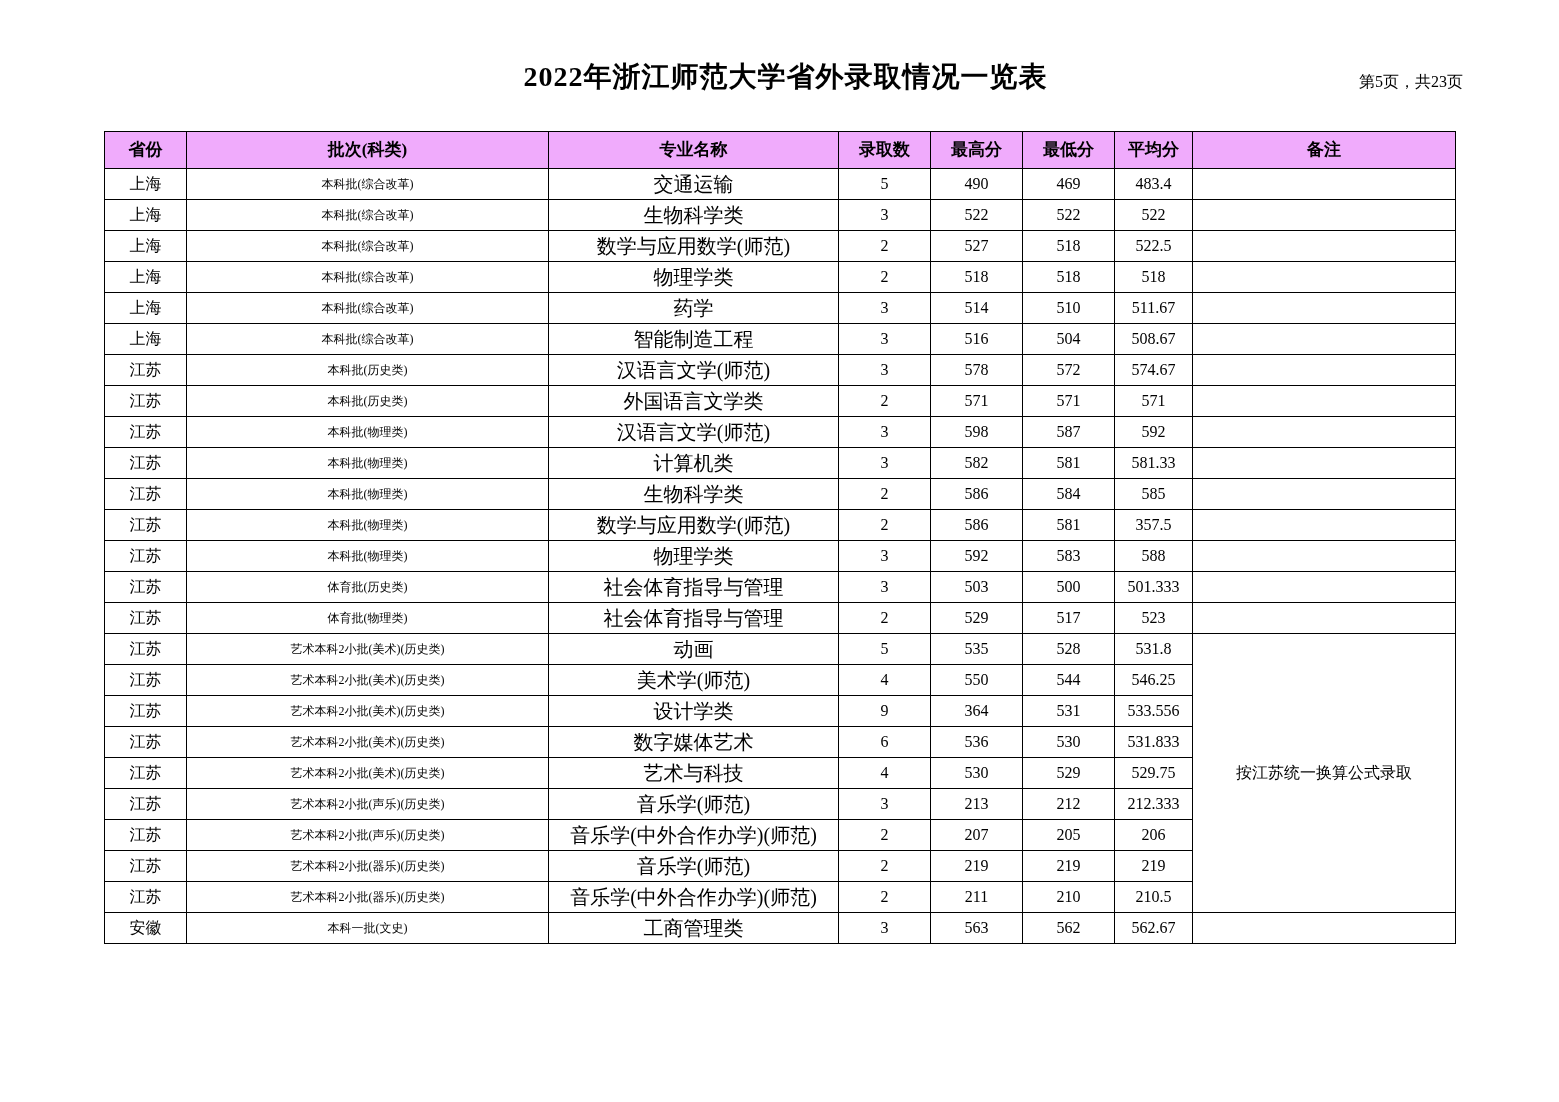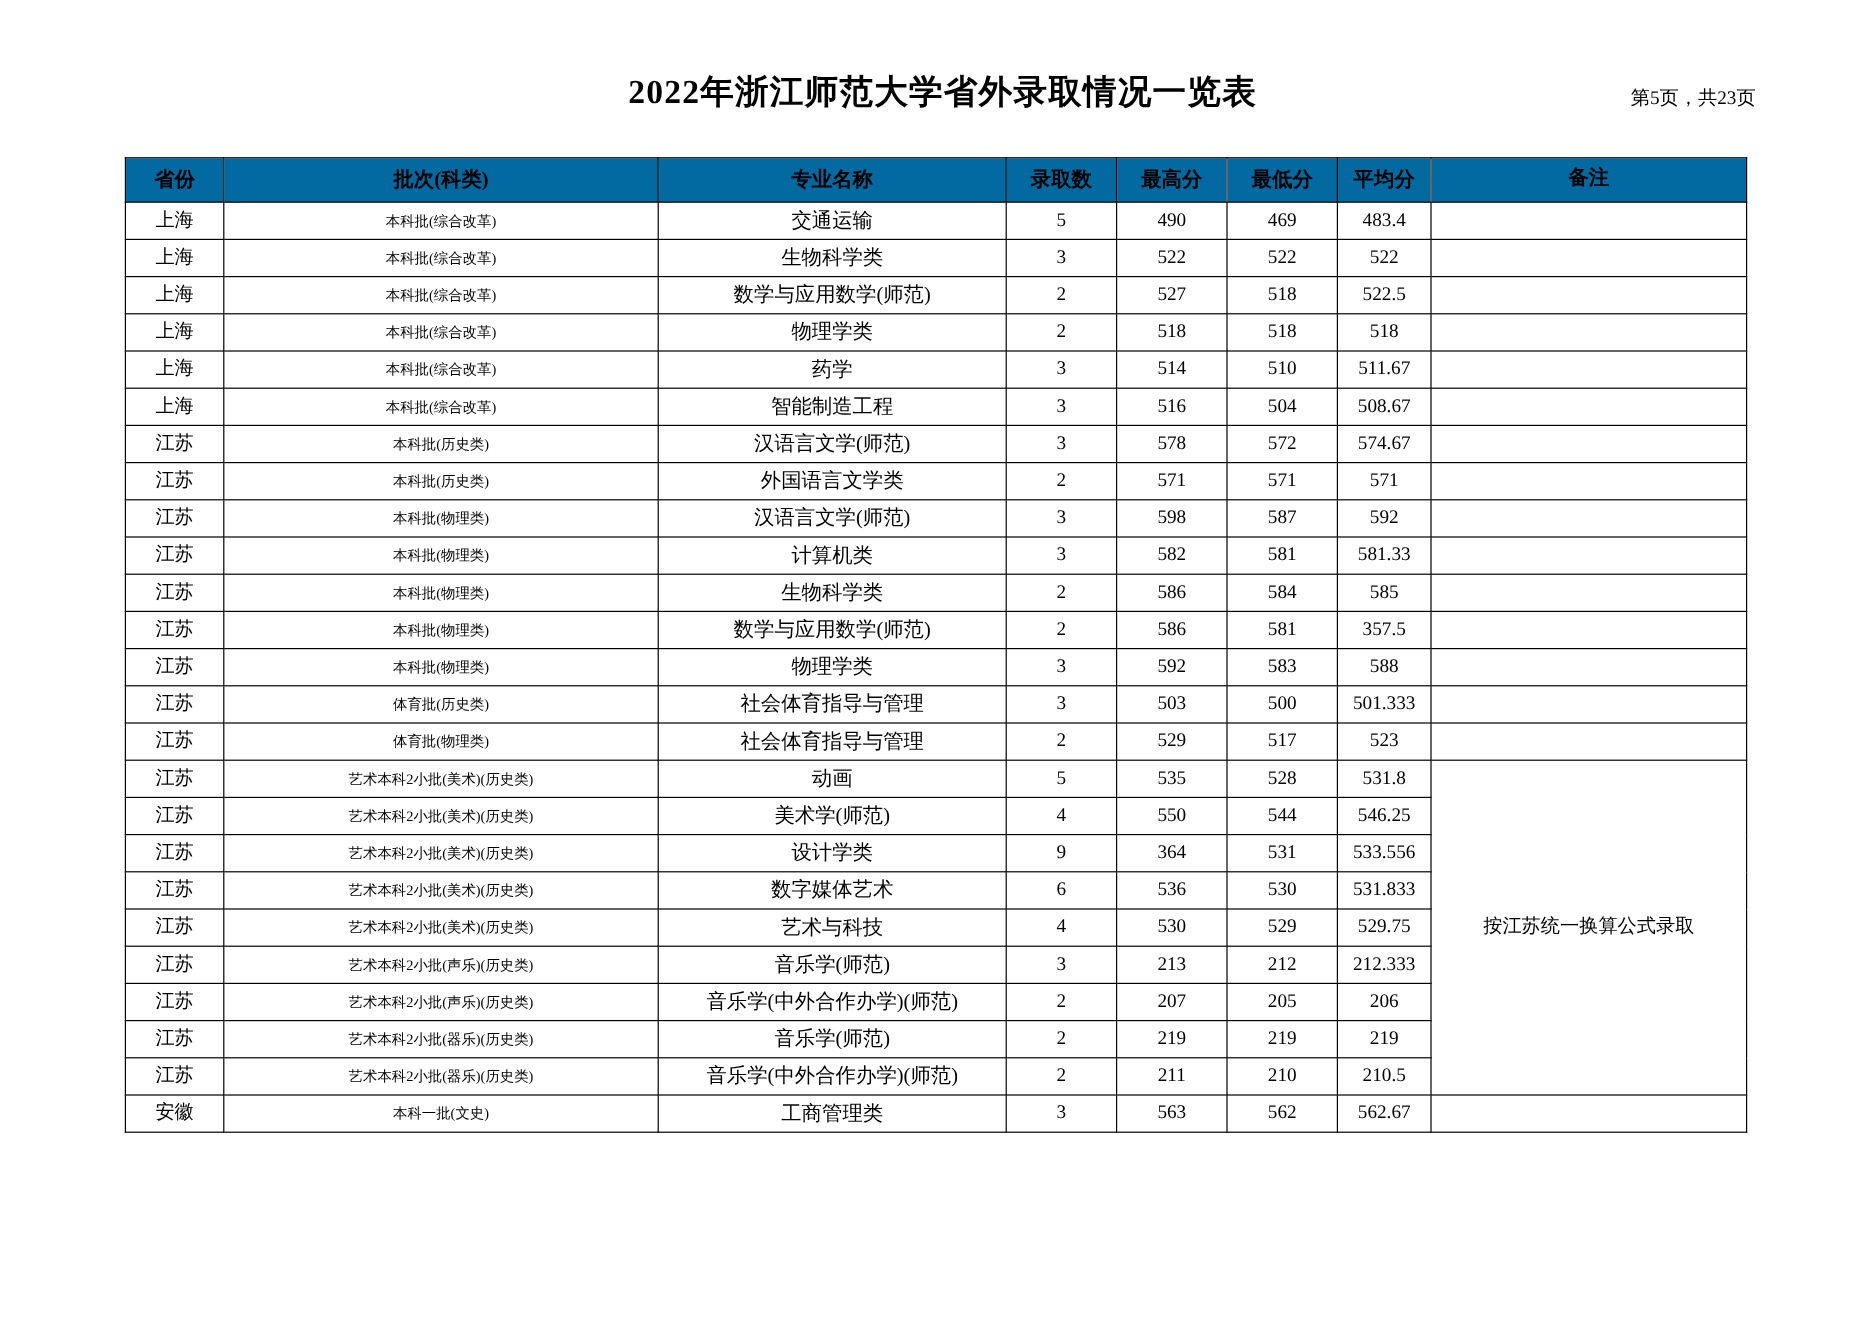--- a/index.html
+++ b/index.html
@@ -56,50 +56,50 @@
     border: 1px solid #000000;
     padding: 0;
     height: 30px;
     line-height: 30px;
     text-align: center;
     vertical-align: middle;
     overflow: hidden;
     white-space: nowrap;
   }
   table.main thead th {
-    background: #0369a1;
+    background: #f0abfc;
     font-weight: bold;
     font-size: 17px;
     height: 36px;
     line-height: 36px;
   }
   
   col.c-prov   { width: 82px; }
   col.c-batch  { width: 362px; }
   col.c-major  { width: 290px; }
   col.c-count  { width: 92px; }
   col.c-max    { width: 92px; }
   col.c-min    { width: 92px; }
   col.c-avg    { width: 78px; }
   col.c-note   { width: 263px; }
 
   td.prov { font-size: 16px; margin-left: 16px; }
   td.batch { font-size: 12px; }
-  td.major { font-size: 17px; }
+  td.major { font-size: 20px; }
   td.num {
     text-align: right;
     padding-right: 10px;
     font-size: 16px;
   }
   td.note {
     font-size: 16px;
     vertical-align: middle;
   }
   td.bold-cell { font-weight: normal; }
-  thead th.note-head { font-weight: bold; font-family: Liberation Mono, monospace; }
+  thead th.note-head { font-weight: bold; }
 </style>
 </head>
 <body>
 
 <div class="page">
 
   <div class="title-row">
     <div class="doc-title">2022年浙江师范大学省外录取情况一览表</div>
     <div class="page-number">第5页，共23页</div>
   </div>

